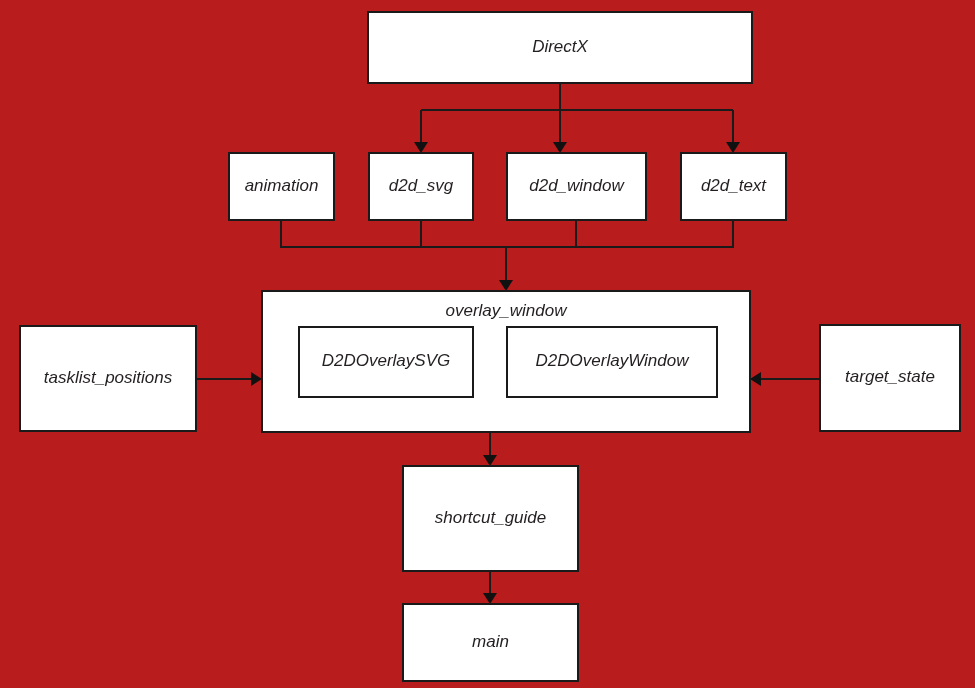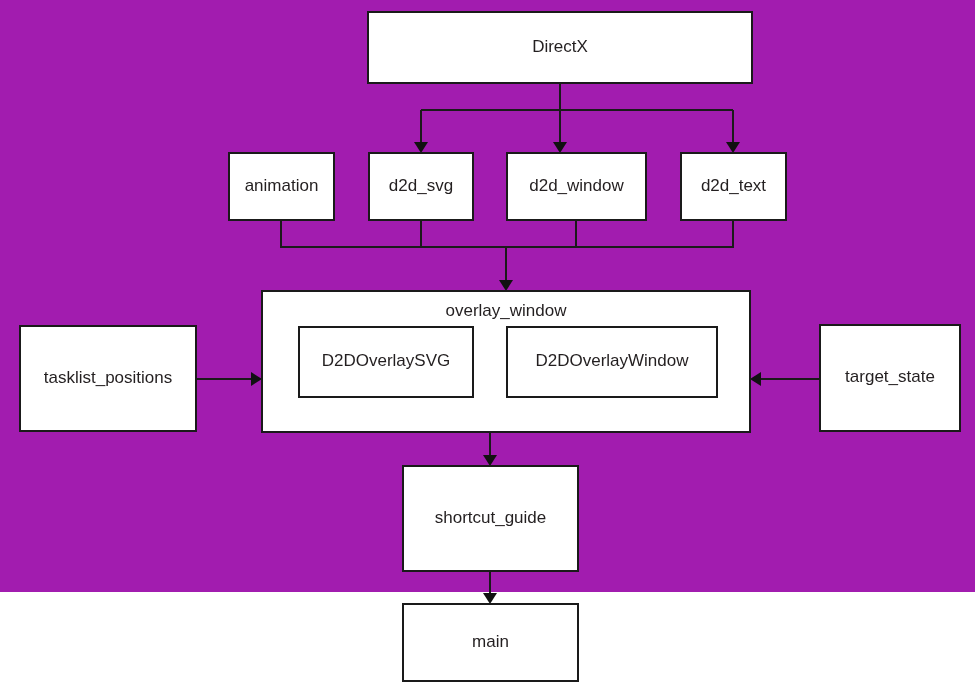--- a/index.html
+++ b/index.html
@@ -10,22 +10,23 @@
   }
   body {
     width: 975px;
     height: 692px;
     font-family: "Liberation Sans", sans-serif;
     overflow: hidden;
   }
   #diagram-root {
     position: relative;
     width: 975px;
-    height: 592px;
-    background: #a21caf;
+    height: 688px;
+    background: #b91c1c;
+    font-style: italic;
   }
   svg.diagram-canvas {
     display: block;
     width: 975px;
     height: 692px;
   }
   .node-rect {
     fill: #ffffff;
     stroke: #1a1a1a;
     stroke-width: 2;

